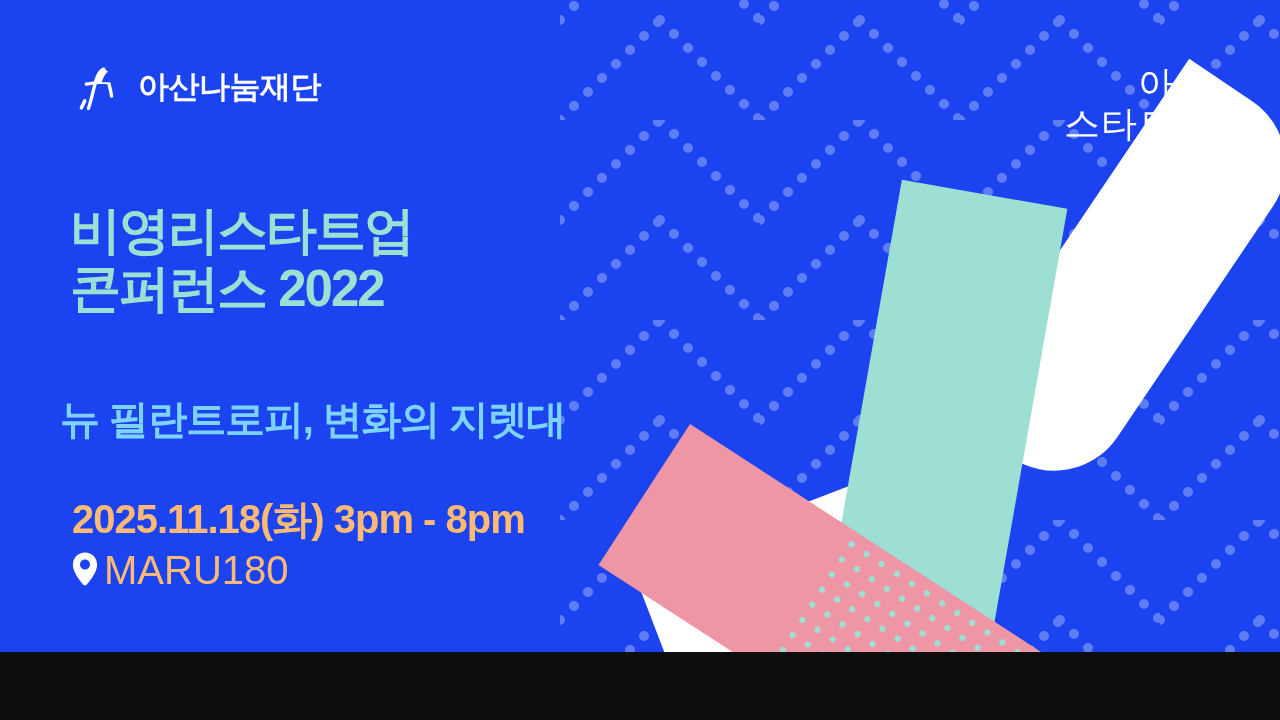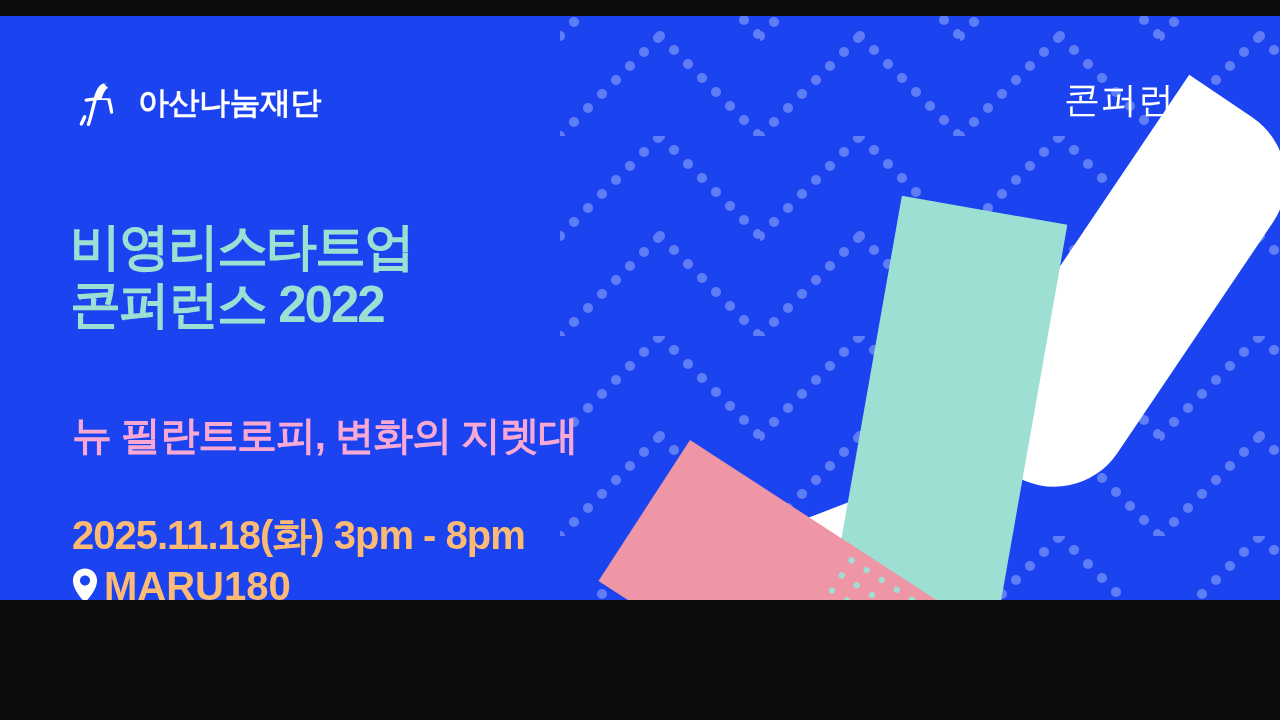--- a/index.html
+++ b/index.html
@@ -3,25 +3,24 @@
 <meta charset="utf-8">
 <style>
   html, body {
     margin: 0;
     padding: 0;
     background: #0d0d0d;
   }
   #poster {
     position: relative;
     width: 1280px;
-    height: 584px;
+    height: 652px;
     overflow: hidden;
     background: #1b44f0;
     font-family: "Liberation Sans", "DejaVu Sans", sans-serif;
-    margin-top: 16px;
     -webkit-font-smoothing: antialiased;
   }
 
   
   .bg-dots {
     position: absolute;
     top: -80px;
     left: 560px;
     width: 860px;
     height: 900px;
@@ -120,23 +119,23 @@
     font-size: 51px;
     font-weight: 800;
     line-height: 1.13;
     letter-spacing: -2px;
     white-space: nowrap;
   }
   .title-line { display: block; }
 
   .subtitle {
     position: absolute;
-    left: 72px;
+    left: 60px;
     top: 392px;
-    color: #f9a8d4;
+    color: #7dd3fc;
     font-size: 40px;
     font-weight: 700;
     letter-spacing: -1.2px;
     white-space: nowrap;
   }
 
   .meta {
     position: absolute;
     left: 72px;
     top: 495px;
@@ -147,21 +146,21 @@
     font-weight: 700;
     letter-spacing: -1px;
     white-space: nowrap;
     line-height: 1.22;
   }
   .meta-venue {
     display: flex;
     align-items: center;
     gap: 6px;
     font-size: 40px;
-    font-weight: 700;
+    font-weight: 400;
     letter-spacing: 0px;
     white-space: nowrap;
     line-height: 1.22;
     margin-top: 2px;
   }
   .pin-icon { width: 26px; height: 34px; display: block; flex: none; margin-bottom: 2px; }
 
   
   .corner-mark {
     position: absolute;
@@ -244,21 +243,22 @@
         M33.8 11.0c0.6 0.3 1.3 1.4 2.0 3.1 0.9 2.2 1.7 5.1 2.5 8.3-2.8-0.2-5.7-0.2-8.6-0.1
         1.0-3.2 2.3-6.3 3.9-8.4 0.9-1.2 1.7-1.9 2.2-2.1 0-0.1 0-0.1 0-0.8z"></path>
       <path fill="#ffffff" d="M11.9 39.5c-0.4 0.1-0.7 0.4-0.9 0.8-1.0 2.3-2.0 4.6-3.2 6.9
         -0.4 0.9 0 1.9 0.9 2.3 0.9 0.4 1.9 0 2.3-0.9 1.2-2.4 2.3-4.8 3.3-7.2
         0.4-0.9 0-1.9-0.9-2.2-0.5-0.2-1.0-0.1-1.5 0.3z"></path>
     </svg>
     <div class="logo-word">아산나눔재단</div>
   </div>
 
   <div class="corner-mark">
-    <span>콘퍼런스</span>
+    <span>아산</span>
+    <span>스타트업</span>
   </div>
 
   <h1 class="title">
     <span class="title-line">비영리스타트업</span>
     <span class="title-line">콘퍼런스 2022</span>
   </h1>
 
   <div class="subtitle">뉴 필란트로피, 변화의 지렛대</div>
 
   <div class="meta">

